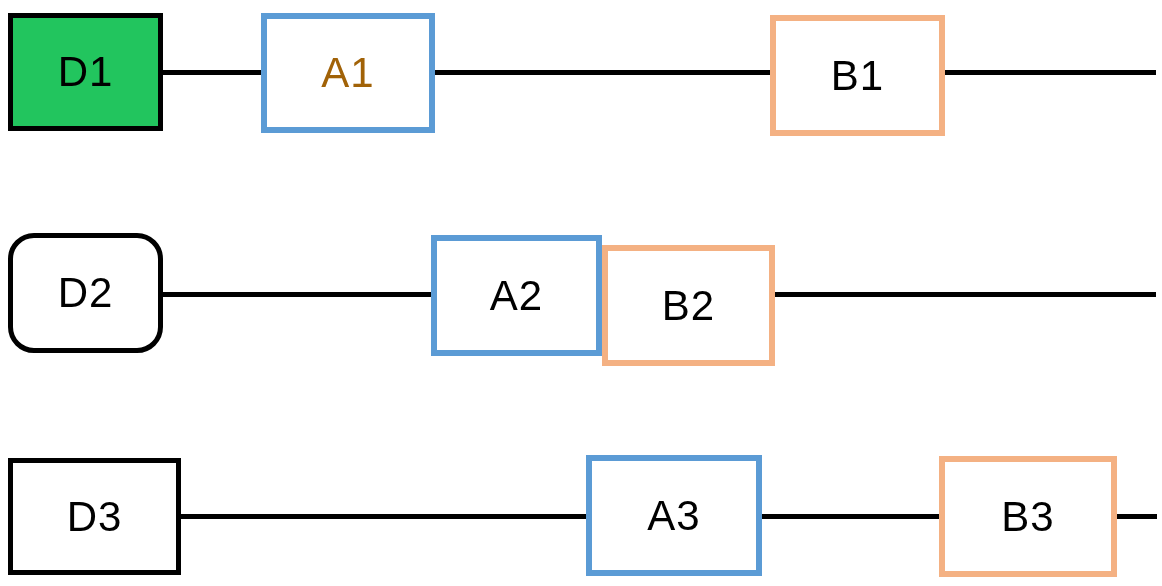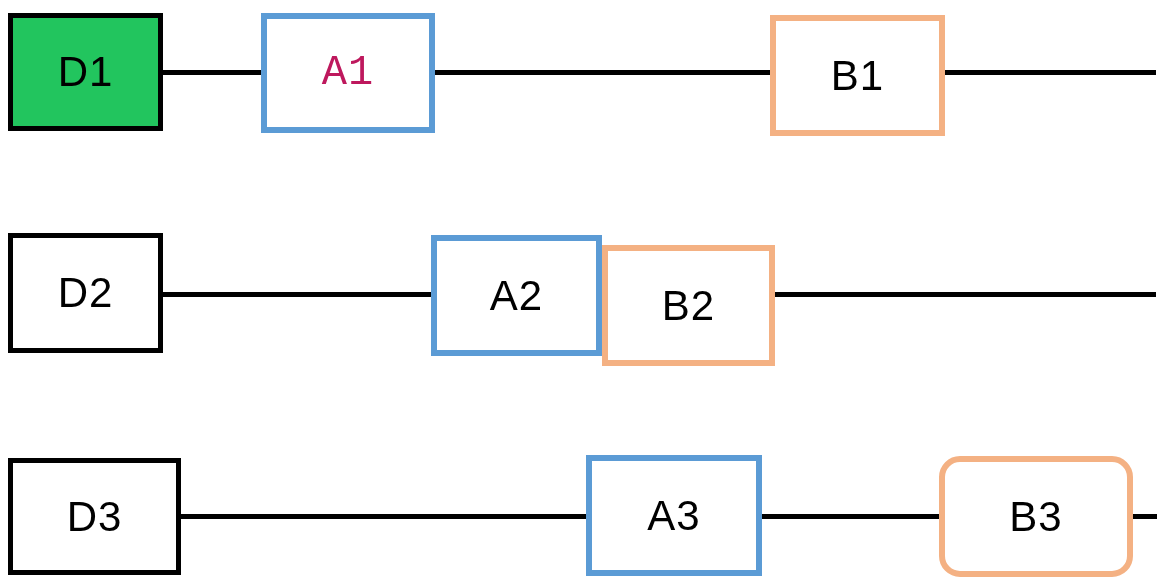--- a/index.html
+++ b/index.html
@@ -40,38 +40,38 @@
 </style>
 </head>
 <body>
 
 <div id="diagram-canvas" style="width: 1162px; height: 586px; background: rgb(255, 255, 255);">
     <div class="track-line" style="left: 163px; width: 993px; top: 70px; background: rgb(0, 0, 0);"></div>
     <div class="node-box node-default" style="left: 8px; top: 13px; width: 155px; height: 118px; background: #22c55e; border-color: rgb(0, 0, 0);">
       <span class="node-label" style="color: rgb(0, 0, 0);">D1</span>
     </div>
     <div class="node-box node-a" style="left: 261px; top: 13px; width: 174px; height: 120px; background: rgb(255, 255, 255); border-color: rgb(91, 155, 213);">
-      <span class="node-label" style="color: #be185d; font-family: Liberation Mono, monospace;">A1</span>
+      <span class="node-label" style="color: #a16207;">A1</span>
     </div>
     <div class="node-box node-b" style="left: 770px; top: 15px; width: 175px; height: 121px; background: rgb(255, 255, 255); border-color: rgb(244, 177, 131);">
       <span class="node-label" style="color: rgb(0, 0, 0);">B1</span>
     </div>
     <div class="track-line" style="left: 163px; width: 993px; top: 292px; background: rgb(0, 0, 0);"></div>
-    <div class="node-box node-default" style="left: 8px; top: 233px; width: 155px; height: 120px; background: rgb(255, 255, 255); border-color: rgb(0, 0, 0);">
+    <div class="node-box node-default" style="left: 8px; top: 233px; width: 155px; height: 120px; background: rgb(255, 255, 255); border-color: rgb(0, 0, 0); border-radius: 26px;">
       <span class="node-label" style="color: rgb(0, 0, 0);">D2</span>
     </div>
     <div class="node-box node-a" style="left: 431px; top: 235px; width: 171px; height: 121px; background: rgb(255, 255, 255); border-color: rgb(91, 155, 213);">
       <span class="node-label" style="color: rgb(0, 0, 0);">A2</span>
     </div>
     <div class="node-box node-b" style="left: 602px; top: 245px; width: 173px; height: 121px; background: rgb(255, 255, 255); border-color: rgb(244, 177, 131);">
       <span class="node-label" style="color: rgb(0, 0, 0);">B2</span>
     </div>
     <div class="track-line" style="left: 163px; width: 994px; top: 514px; background: rgb(0, 0, 0);"></div>
     <div class="node-box node-default" style="left: 8px; top: 458px; width: 173px; height: 117px; background: rgb(255, 255, 255); border-color: rgb(0, 0, 0);">
       <span class="node-label" style="color: rgb(0, 0, 0);">D3</span>
     </div>
     <div class="node-box node-a" style="left: 586px; top: 455px; width: 176px; height: 121px; background: rgb(255, 255, 255); border-color: rgb(91, 155, 213);">
       <span class="node-label" style="color: rgb(0, 0, 0);">A3</span>
     </div>
-    <div class="node-box node-b" style="left: 939px; top: 456px; width: 194px; height: 121px; background: rgb(255, 255, 255); border-color: rgb(244, 177, 131); border-radius: 21px;">
+    <div class="node-box node-b" style="left: 939px; top: 456px; width: 178px; height: 121px; background: rgb(255, 255, 255); border-color: rgb(244, 177, 131);">
       <span class="node-label" style="color: rgb(0, 0, 0);">B3</span>
     </div>
   </div>
 
 </body></html>

